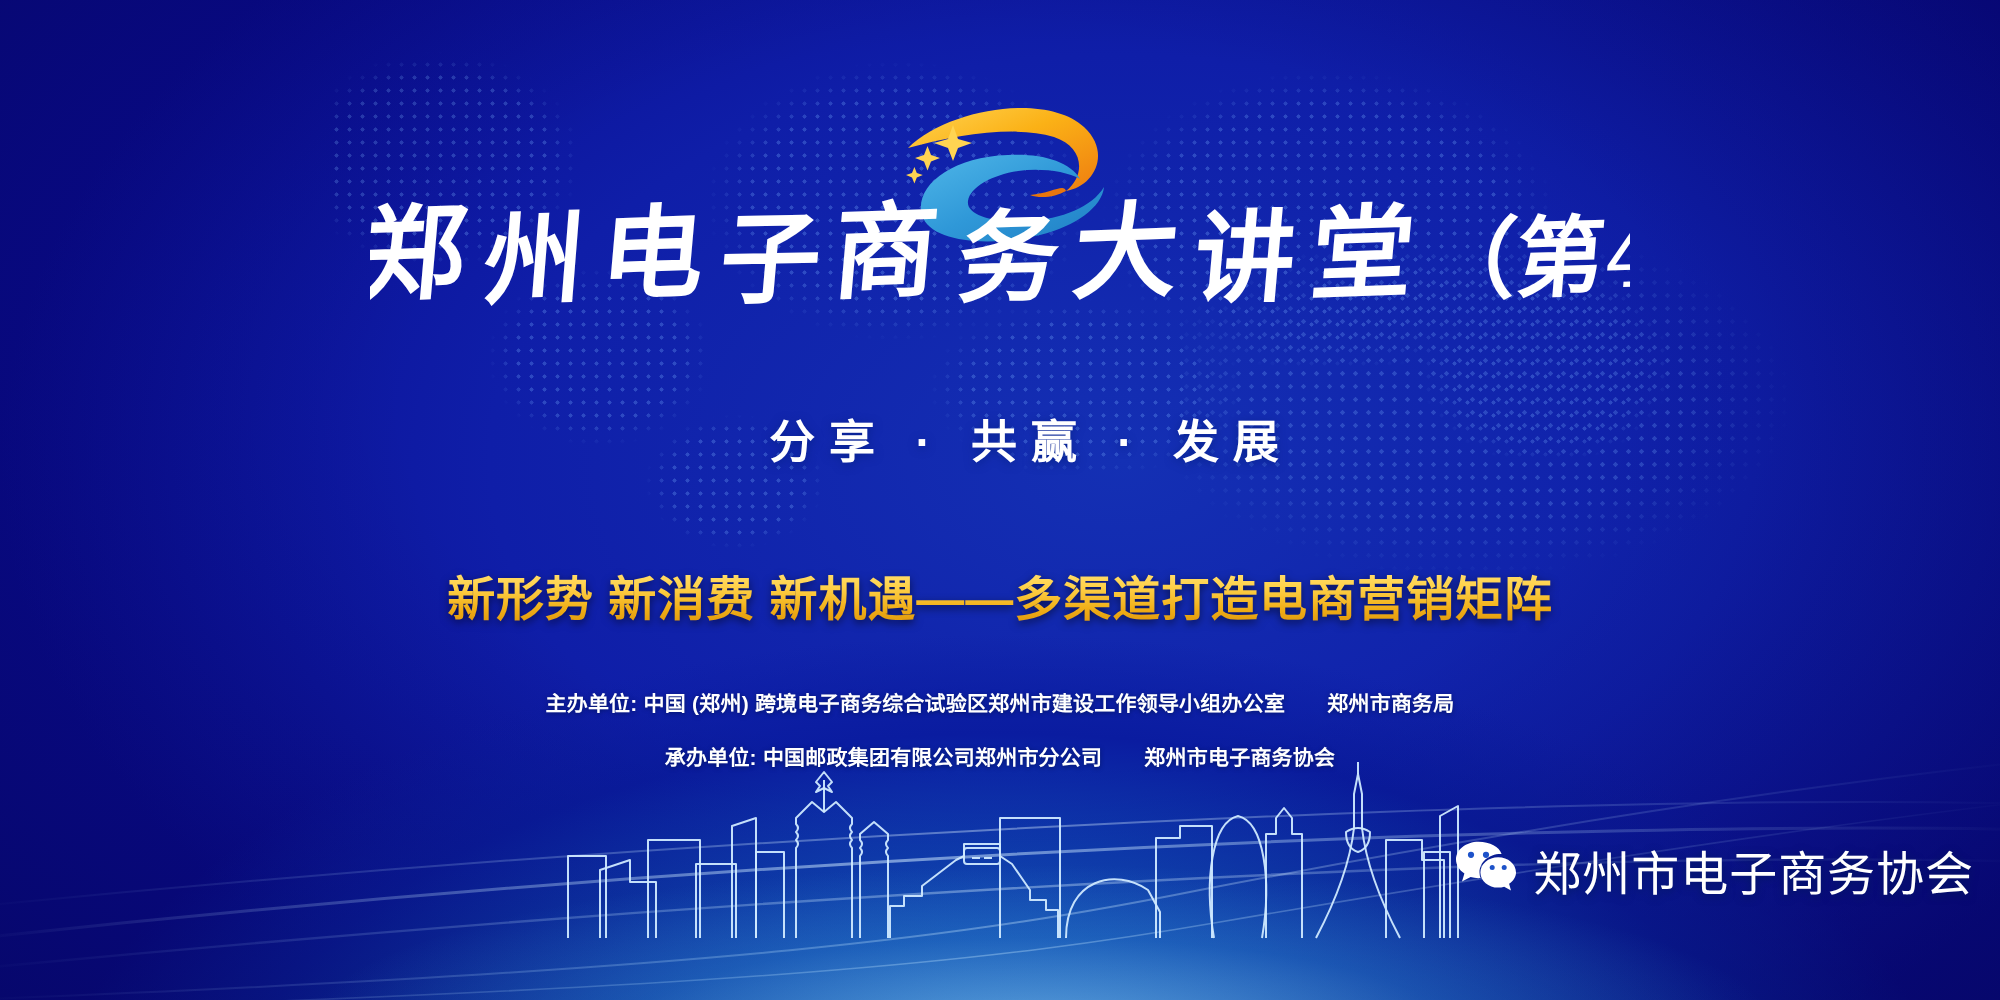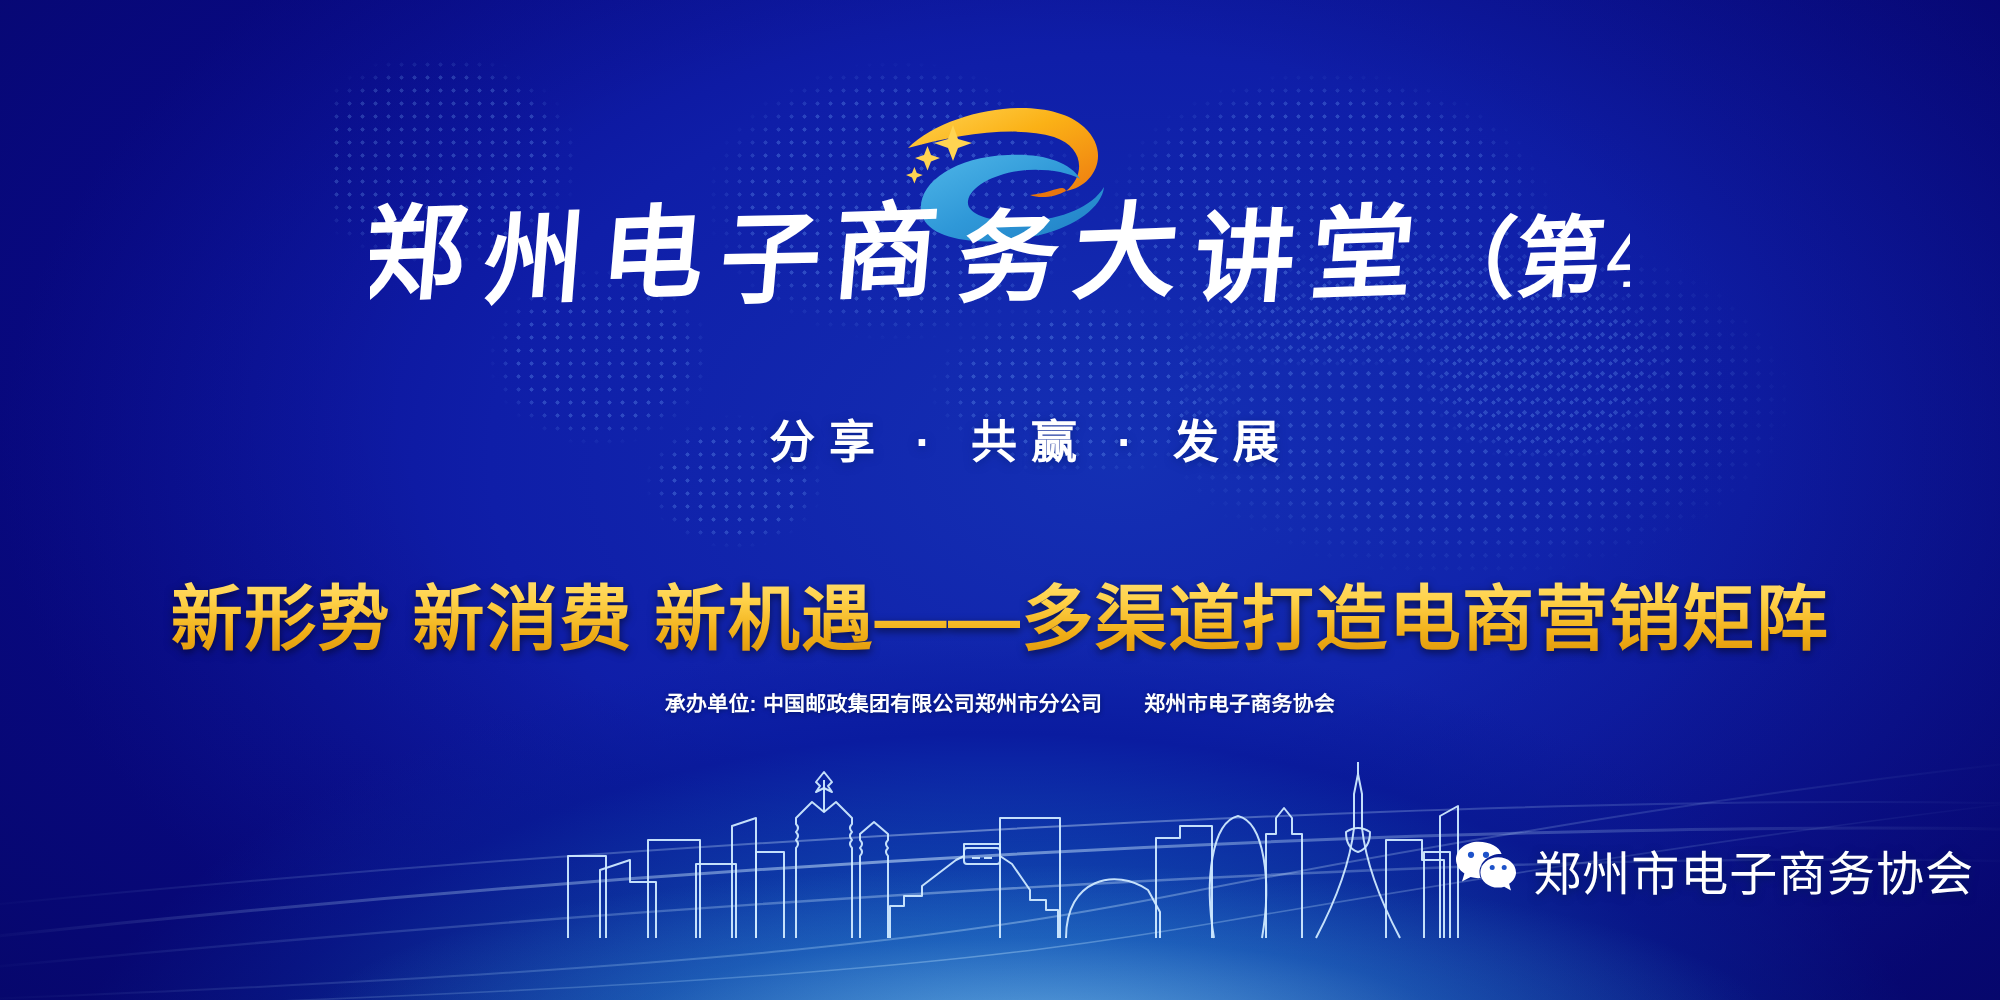--- a/index.html
+++ b/index.html
@@ -80,21 +80,21 @@
     text-align:center;color:#ffffff;
     font-size:46px;font-weight:700;letter-spacing:.30em;
     text-indent:.30em;
     text-shadow:0 2px 10px rgba(0,30,120,.6);
     padding-left:48px;
   }
 
   .headline{
     position:absolute;left:0;top:560px;width:2000px;
     text-align:center;
-    font-size:72px;font-weight:700;letter-spacing:.02em;
+    font-size:48px;font-weight:700;letter-spacing:.02em;
     background:linear-gradient(180deg,#ffe58a 0%,#ffd24a 38%,#f0ae17 70%,#d98f08 100%);
     -webkit-background-clip:text;background-clip:text;
     color:transparent;-webkit-text-fill-color:transparent;
     filter:drop-shadow(0 3px 4px rgba(0,0,0,.55));
   }
 
   .credits{position:absolute;left:0;top:690px;width:2000px;text-align:center;}
   .credit-line{
     color:#ffffff;font-size:21px;font-weight:700;
     letter-spacing:.01em;line-height:1.35;
@@ -235,20 +235,26 @@
         <text x="1066" y="96" font-size="88" transform="skewX(-6) rotate(-1.5 1066 96)">（第46期）</text>
       </g>
     </svg>
   </div>
 
   <div class="slogan">分享 · 共赢 · 发展</div>
 
   <div class="headline">新形势 新消费 新机遇——多渠道打造电商营销矩阵</div>
 
   <div class="credits">
+    <div class="credit-line">
+      <span>主办单位:</span>
+      <span>中国 (郑州) 跨境电子商务综合试验区郑州市建设工作领导小组办公室</span>
+      <span class="gap"></span>
+      <span>郑州市商务局</span>
+    </div>
     <div class="credit-line">
       <span>承办单位:</span>
       <span>中国邮政集团有限公司郑州市分公司</span>
       <span class="gap"></span>
       <span>郑州市电子商务协会</span>
     </div>
   </div>
 
   <div class="wechat">
     <span>

